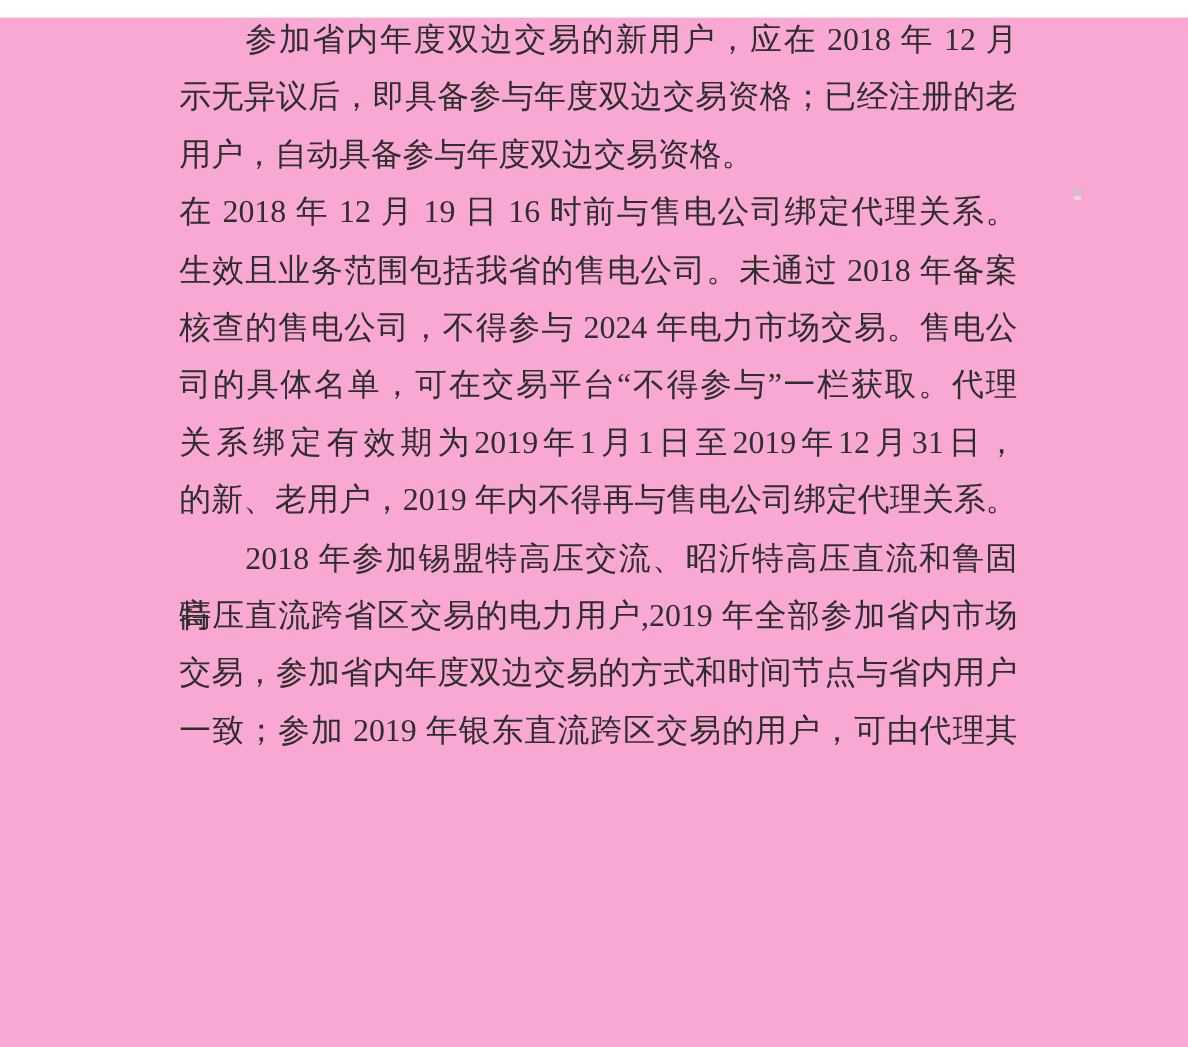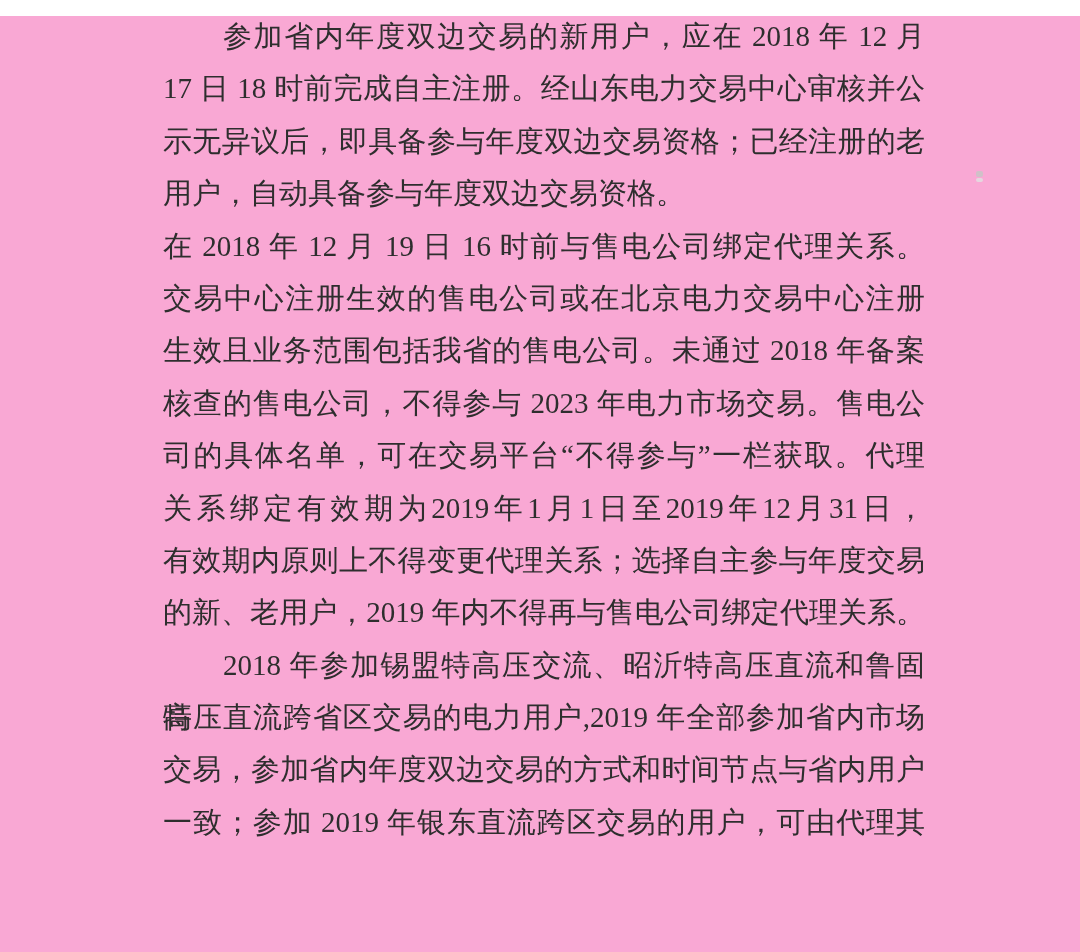--- a/index.html
+++ b/index.html
@@ -66,30 +66,27 @@
     background: #e2e2e2;
     border-radius: 2px;
   }
 </style>
 </head>
 <body>
 
 <div class="page">
   <div class="doc-body">
     <div class="text-line ind">参加省内年度双边交易的新用户，应在 2018 年 12 月</div>
-    <div class="text-line">17 日 18 时前完成自主注册。经山东电力交易中心审核并公</div>
     <div class="text-line">示无异议后，即具备参与年度双边交易资格；已经注册的老</div>
     <div class="text-line noj">用户，自动具备参与年度双边交易资格。</div>
     <div class="text-line">在 2018 年 12 月 19 日 16 时前与售电公司绑定代理关系。</div>
-    <div class="text-line">交易中心注册生效的售电公司或在北京电力交易中心注册</div>
     <div class="text-line">生效且业务范围包括我省的售电公司。未通过 2018 年备案</div>
-    <div class="text-line">核查的售电公司，不得参与 2023 年电力市场交易。售电公</div>
+    <div class="text-line">核查的售电公司，不得参与 2024 年电力市场交易。售电公</div>
     <div class="text-line">司的具体名单，可在交易平台“不得参与”一栏获取。代理</div>
     <div class="text-line">关系绑定有效期为2019年1月1日至2019年12月31日，</div>
-    <div class="text-line">有效期内原则上不得变更代理关系；选择自主参与年度交易</div>
     <div class="text-line">的新、老用户，2019 年内不得再与售电公司绑定代理关系。</div>
     <div class="text-line ind">2018 年参加锡盟特高压交流、昭沂特高压直流和鲁固特</div>
     <div class="text-line">高压直流跨省区交易的电力用户,2019 年全部参加省内市场</div>
     <div class="text-line">交易，参加省内年度双边交易的方式和时间节点与省内用户</div>
     <div class="text-line">一致；参加 2019 年银东直流跨区交易的用户，可由代理其</div>
   </div>
   <div class="scan-artifact"></div>
 </div>
 
 </body></html>

